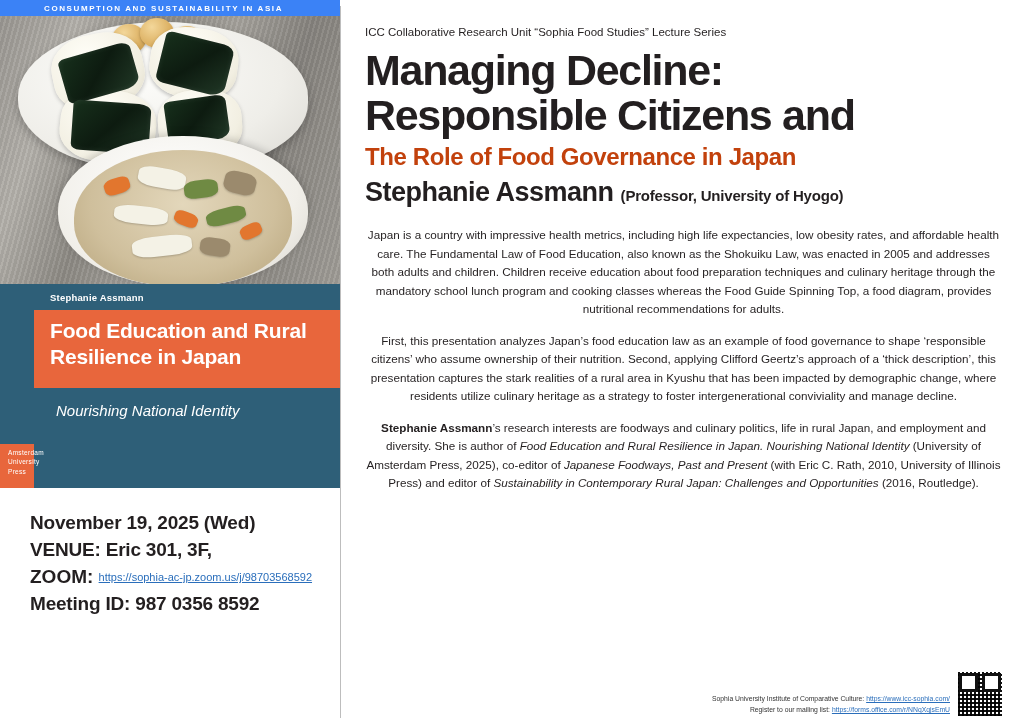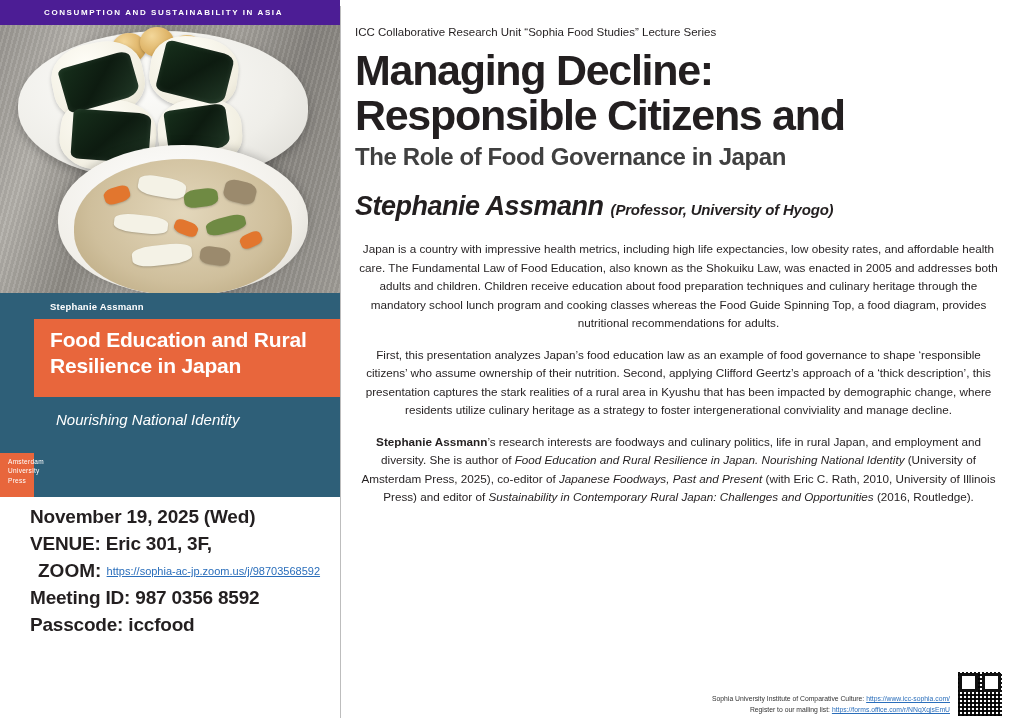--- a/index.html
+++ b/index.html
@@ -27,22 +27,22 @@
     position: relative;
     width: 340px;
     flex: 0 0 340px;
     background: #ffffff;
     display: flex;
     flex-direction: column;
   }
 
   .book-banner {
     position: relative;
-    height: 25px;
-    background: #4c1d95;
+    height: 16px;
+    background: #3b82f6;
     color: #ffffff;
     font-size: 8px;
     letter-spacing: 1.6px;
     font-weight: bold;
     display: flex;
     align-items: center;
     padding-left: 44px;
     box-sizing: border-box;
   }
 
@@ -206,38 +206,37 @@
     position: absolute;
     left: 0;
     bottom: 0;
     width: 34px;
     height: 44px;
     background: #e8663c;
   }
 
   
   .event {
-    padding: 7px 8px 0 30px;
+    padding: 22px 8px 0 30px;
     box-sizing: border-box;
   }
   .event-line {
     font-size: 19px;
     font-weight: bold;
     line-height: 1.42;
     color: #231f20;
     letter-spacing: -0.2px;
     white-space: nowrap;
   }
   .zoom-line {
     font-size: 19px;
     font-weight: bold;
     line-height: 1.42;
     color: #231f20;
     white-space: nowrap;
-    margin-left: 8px;
   }
   .zoom-link {
     font-size: 11px;
     font-weight: normal;
     color: #2a6ebb;
     text-decoration: underline;
     vertical-align: 2px;
   }
 
   
@@ -245,51 +244,50 @@
     width: 1px;
     flex: 0 0 1px;
     background: #bdbdbd;
     margin-top: 6px;
     margin-bottom: 6px;
   }
 
   
   .right-col {
     flex: 1;
-    padding: 26px 22px 8px 14px;
+    padding: 26px 22px 8px 24px;
     box-sizing: border-box;
     position: relative;
   }
   .series-line {
     font-size: 11.5px;
     color: #231f20;
     margin-bottom: 10px;
   }
   .title-main {
     font-size: 43px;
     font-weight: bold;
     line-height: 1.04;
     letter-spacing: -1.3px;
     color: #231f20;
     margin-bottom: 6px;
   }
   .title-sub {
     font-size: 24px;
     font-weight: bold;
     letter-spacing: -0.4px;
-    color: #404040;
-    margin-bottom: 20px;
+    color: #c2410c;
+    margin-bottom: 6px;
   }
   .speaker {
     font-size: 27px;
     font-weight: bold;
     letter-spacing: -0.5px;
     color: #231f20;
     margin-bottom: 18px;
-    font-style: italic;
   }
   .speaker .affil {
     font-size: 15px;
     font-weight: bold;
     letter-spacing: -0.2px;
   }
   p.body {
     font-size: 11.7px;
     line-height: 1.58;
     color: #231f20;
@@ -393,21 +391,20 @@
     </div>
 
     <div class="event">
       <div class="event-line">November 19, 2025 (Wed)</div>
       <div class="event-line">VENUE: Eric 301, 3F,</div>
       <div class="zoom-line">
         <span>ZOOM:</span>
         <span class="zoom-link">https://sophia-ac-jp.zoom.us/j/98703568592</span>
       </div>
       <div class="event-line">Meeting ID: 987 0356 8592</div>
-      <div class="event-line">Passcode: iccfood</div>
     </div>
   </div>
 
   <div class="divider"></div>
 
   <div class="right-col">
     <div class="series-line">ICC Collaborative Research Unit “Sophia Food Studies” Lecture Series</div>
 
     <div class="title-main">
       <div>Managing Decline:</div>

